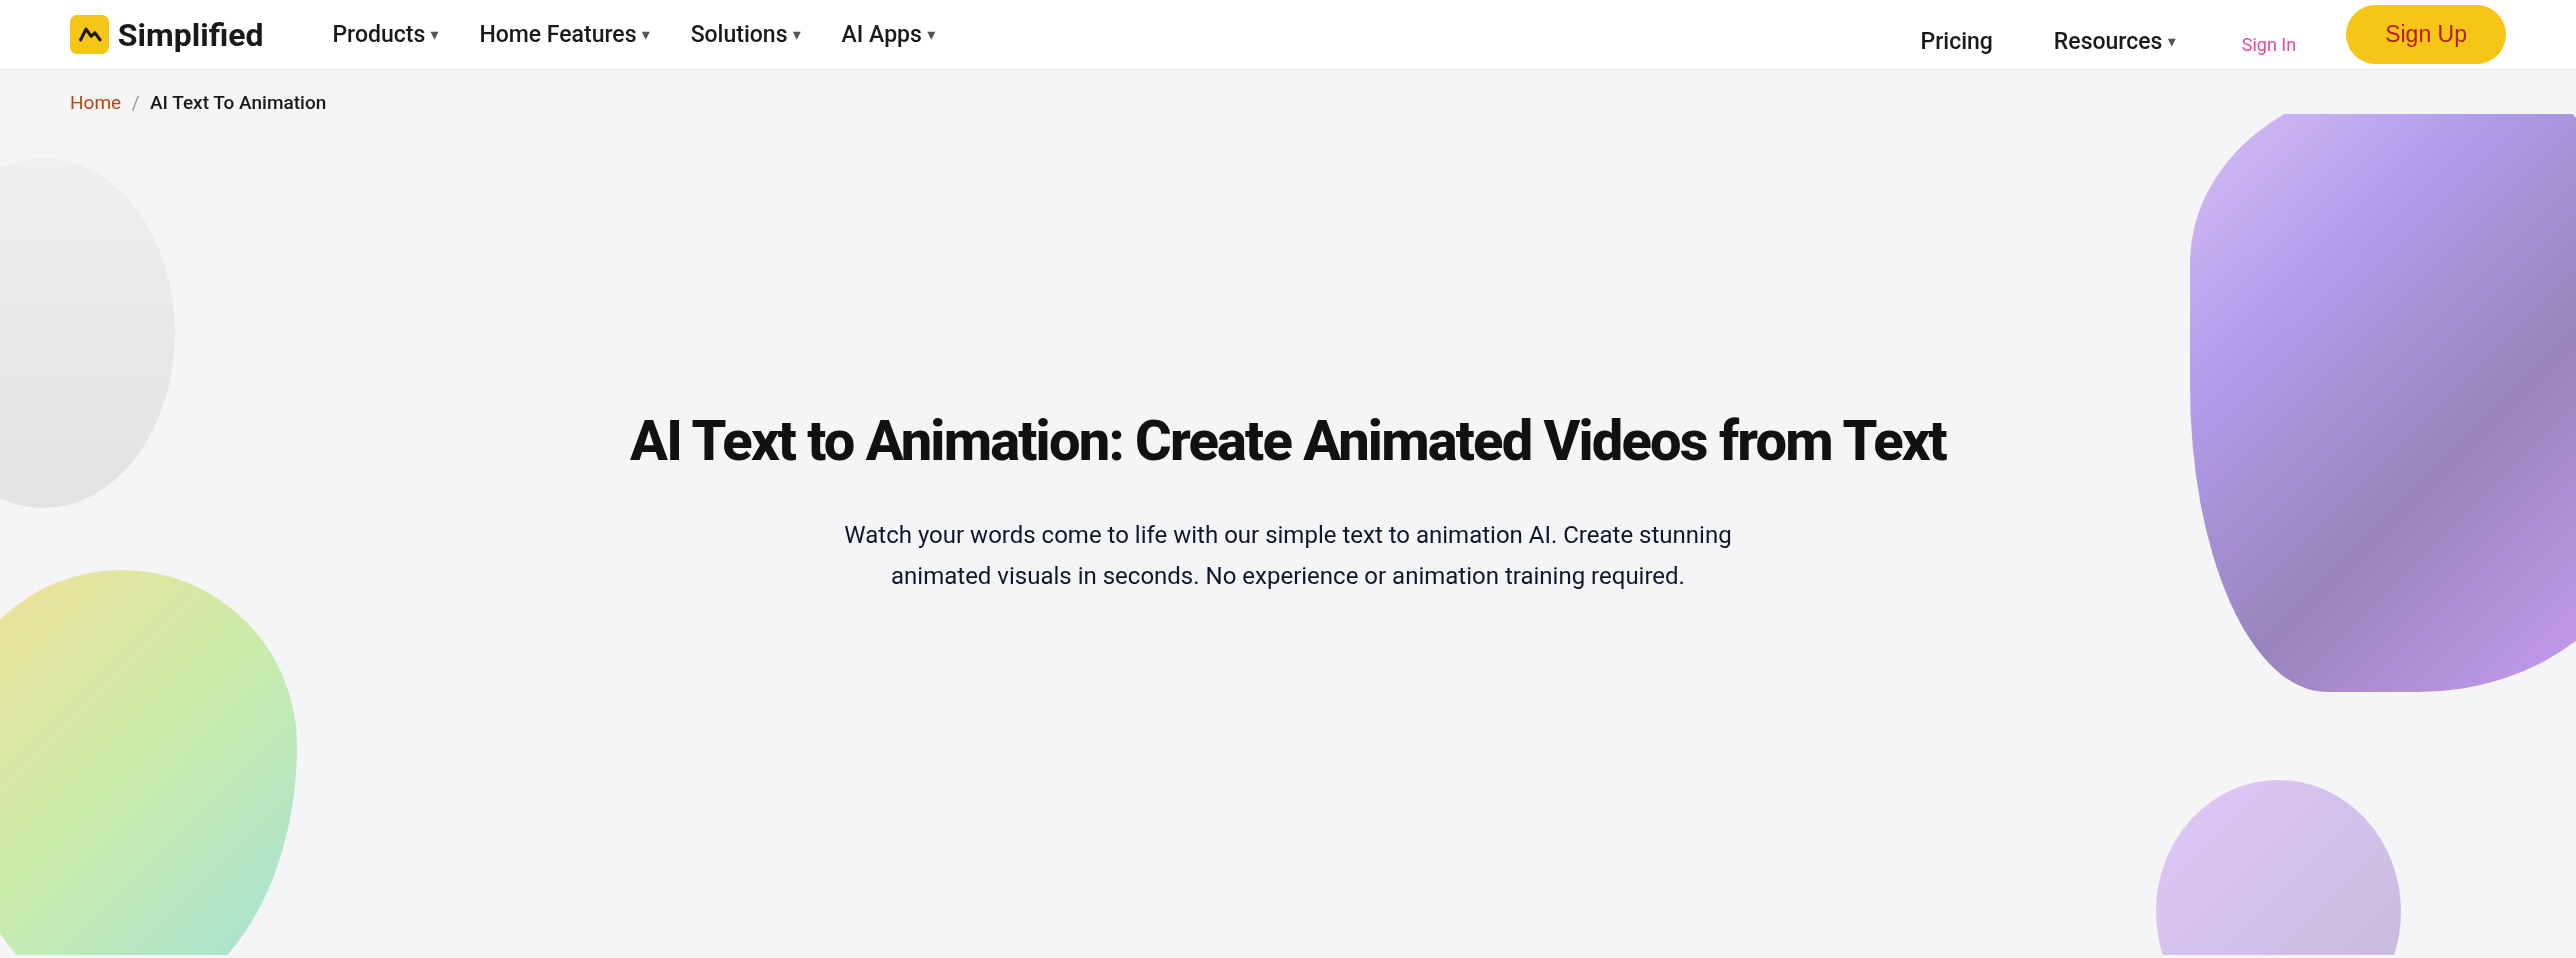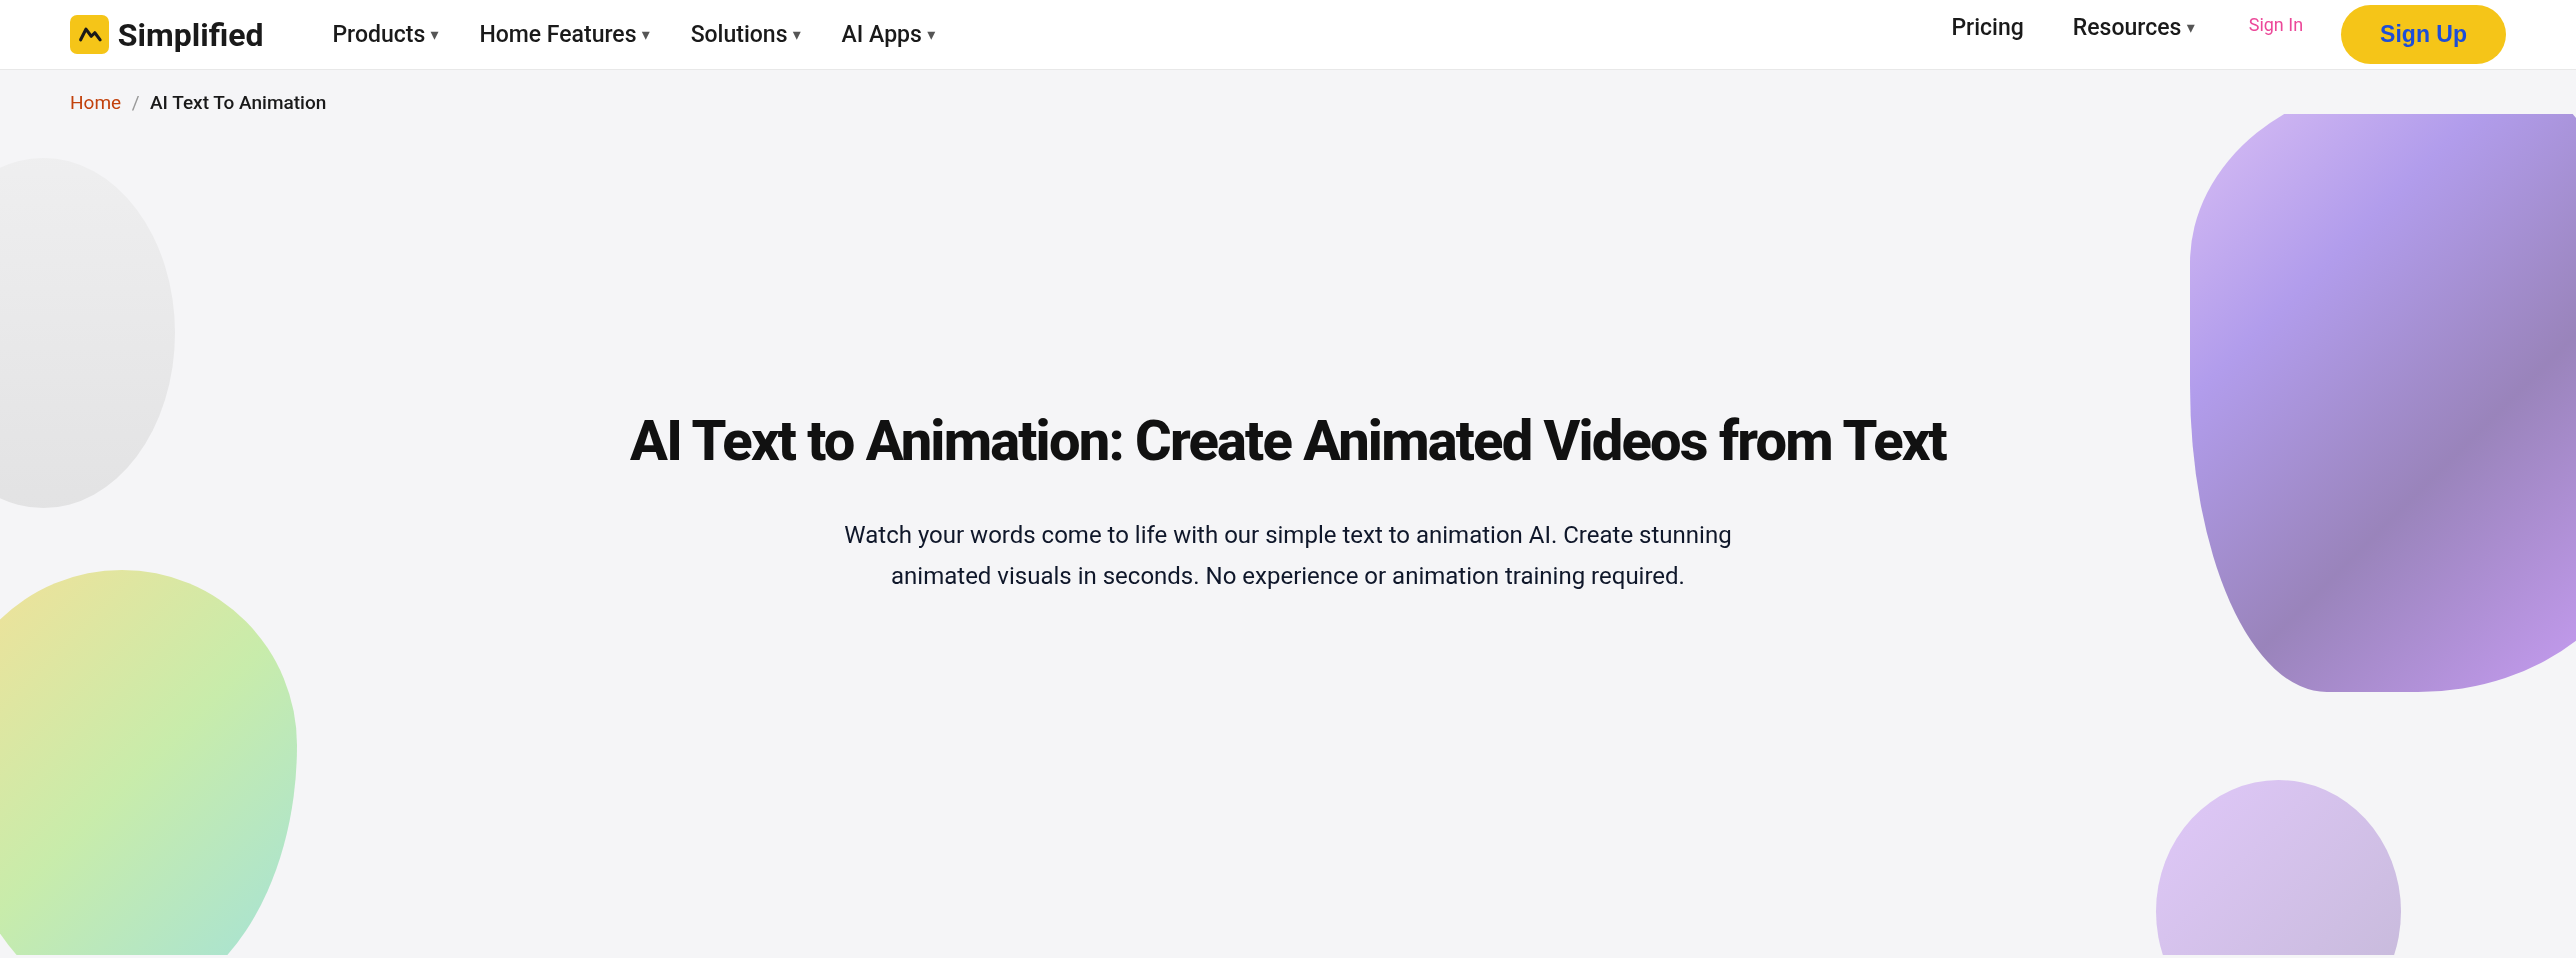--- a/index.html
+++ b/index.html
@@ -67,22 +67,22 @@
       white-space: nowrap;
     }
 
     .chevron {
       font-size: 16px;
       color: #555;
     }
 
     .nav-right {
       display: flex;
-      align-items: flex-start;
-      gap: 17px;
+      align-items: flex-end;
+      gap: 29px;
       margin-left: auto;
     }
 
     .pricing-link {
       font-size: 23px;
       font-weight: 500;
       color: #1a1a1a;
       cursor: pointer;
       padding: 8.8px 16px;
     }
@@ -101,22 +101,22 @@
     .sign-in-btn {
       font-size: 18px;
       font-weight: 400;
       color: #ec4899;
       cursor: pointer;
       padding: 8.8px 21px;
     }
 
     .sign-up-btn {
       font-size: 23px;
-      font-weight: 700;
-      color: #1d4ed8;
+      font-weight: 400;
+      color: #b91c1c;
       background: #f5c518;
       border: none;
       border-radius: 44px;
       padding: 16px 39px;
       cursor: pointer;
     }
 
     
     .breadcrumb {
       display: flex;

